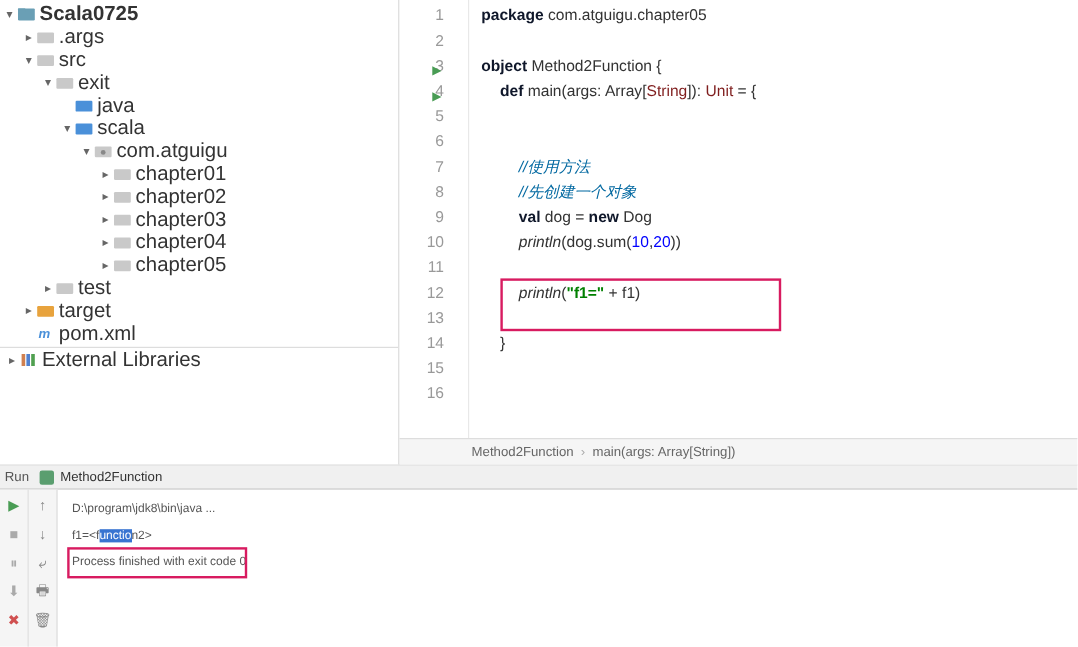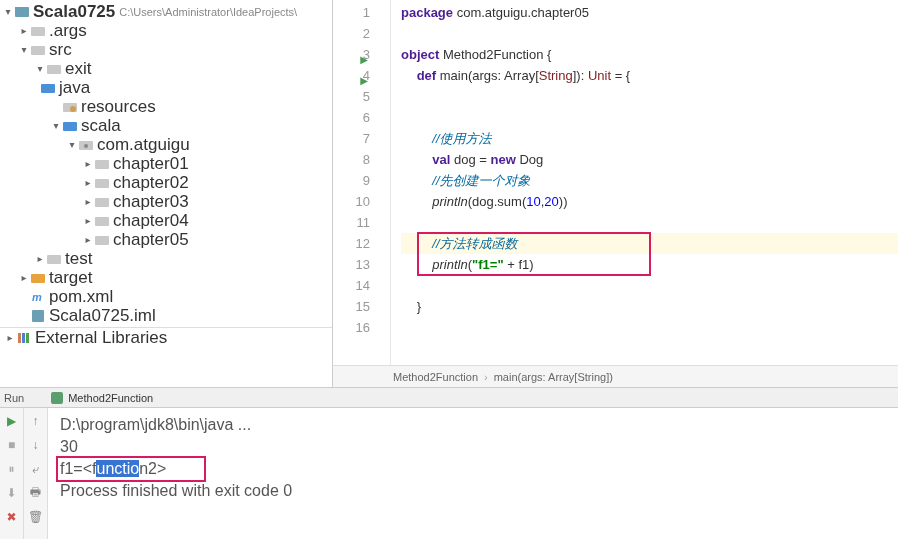--- a/index.html
+++ b/index.html
@@ -14,37 +14,37 @@
 .node-label { font-size: 17px; }
 .bold { font-weight: bold; }
 .dim { color: #888; font-size: 11px; }
 .editor { flex: 1; display: flex; flex-direction: column; background: #fff; }
 .code-area { flex: 1; display: flex; font-family: 'Consolas', monospace; font-size: 13px; position: relative; }
 .gutter { width: 58px; background: #fff; border-right: 1px solid #e8e8e8; text-align: right; color: #999; padding-right: 20px; line-height: 21px; padding-top: 2px; position: relative; }
 .gutter .gline { height: 21px; position: relative; }
 .run-mark { position: absolute; right: 2px; top: 5px; color: #499c54; font-size: 10px; }
 .code-body { flex: 1; padding-left: 10px; padding-top: 2px; line-height: 21px; position: relative; }
 .code-line { height: 21px; white-space: pre; font-family: 'Consolas', monospace; }
-.kw { color: #4c1d95; font-weight: bold; }
+.kw { color: #0f172a; font-weight: bold; }
 .str { color: #008000; font-weight: bold; }
 .cls { color: #7f1d1d; }
 .num { color: #0000ff; }
 .cmt { color: #0369a1; font-style: italic; }
 .fn { font-style: italic; }
 .highlight-box { position: absolute; border: 2px solid #d81b60; pointer-events: none; }
 .breadcrumb { height: 22px; background: #f5f5f5; border-top: 1px solid #ddd; display: flex; align-items: center; padding-left: 60px; font-size: 11px; color: #666; }
 .breadcrumb .sep { margin: 0 6px; color: #aaa; }
 .run-panel { flex: 1; display: flex; flex-direction: column; }
 .run-header { height: 20px; background: #f0f0f0; border-bottom: 1px solid #ccc; display: flex; align-items: center; padding-left: 4px; font-size: 11px; }
 .run-header .tab-icon { width: 14px; height: 14px; margin-right: 4px; }
 .run-body { flex: 1; display: flex; }
 .run-toolbar-left { width: 24px; background: #f5f5f5; border-right: 1px solid #ddd; display: flex; flex-direction: column; align-items: center; padding-top: 4px; gap: 6px; }
 .run-toolbar-left2 { width: 24px; background: #f5f5f5; border-right: 1px solid #ddd; display: flex; flex-direction: column; align-items: center; padding-top: 4px; gap: 6px; }
 .tool-btn { width: 18px; height: 18px; display: flex; align-items: center; justify-content: center; cursor: pointer; color: #666; }
-.console { flex: 1; font-family: 'Consolas', monospace; font-size: 16px; color: #555; padding: 6px 12px; line-height: 22px; position: relative; }
+.console { flex: 1; font-family: 'Consolas', monospace; font-size: 10px; color: #555; padding: 6px 12px; line-height: 22px; position: relative; }
 .console .cline { white-space: pre; }
 .sel { background: #3874d1; color: #fff; }
 .hl-line { background: #fffae3; }
 .ext-lib { border-top: 1px solid #ddd; padding: 2px 0 2px 4px; display: flex; align-items: center; height: 20px; }
 </style>
 </head>
 <body>
 
 <div class="container">
   <div class="top">
@@ -52,21 +52,20 @@
       <div class="tree">
         <div class="tree-row" style="padding-left:2px">
           <span class="arrow">▾</span>
           <span class="icon">
               <svg viewBox="0 0 16 16">
                 <rect x="1" y="3" width="14" height="10" fill="#6a9fb5" rx="1"></rect>
                 <rect x="1" y="3" width="6" height="3" fill="#6a9fb5"></rect>
               </svg>
             </span>
           <span class="node-label bold">Scala0725</span>
-          <span class="node-label dim" style="margin-left:4px">C:\Users\Administrator\IdeaProjects\</span>
         </div>
         <div class="tree-row" style="padding-left:18px">
           <span class="arrow">▸</span>
           <span class="icon">
               <svg viewBox="0 0 16 16">
                 <rect x="1" y="4" width="14" height="9" fill="#c9c9c9" rx="1"></rect>
               </svg>
             </span>
           <span class="node-label">.args</span>
         </div>
@@ -81,37 +80,28 @@
         </div>
         <div class="tree-row" style="padding-left:34px">
           <span class="arrow">▾</span>
           <span class="icon">
               <svg viewBox="0 0 16 16">
                 <rect x="1" y="4" width="14" height="9" fill="#c9c9c9" rx="1"></rect>
               </svg>
             </span>
           <span class="node-label">exit</span>
         </div>
-        <div class="tree-row" style="padding-left:40px">
+        <div class="tree-row" style="padding-left:62px">
           <span class="icon">
               <svg viewBox="0 0 16 16">
                 <rect x="1" y="4" width="14" height="9" fill="#4a90d9" rx="1"></rect>
               </svg>
             </span>
           <span class="node-label">java</span>
         </div>
-        <div class="tree-row" style="padding-left:62px">
-          <span class="icon">
-              <svg viewBox="0 0 16 16">
-                <rect x="1" y="4" width="14" height="9" fill="#c9c9c9" rx="1"></rect>
-                <circle cx="11" cy="10" r="3" fill="#d0a050"></circle>
-              </svg>
-            </span>
-          <span class="node-label">resources</span>
-        </div>
         <div class="tree-row" style="padding-left:50px">
           <span class="arrow">▾</span>
           <span class="icon">
               <svg viewBox="0 0 16 16">
                 <rect x="1" y="4" width="14" height="9" fill="#4a90d9" rx="1"></rect>
               </svg>
             </span>
           <span class="node-label">scala</span>
         </div>
         <div class="tree-row" style="padding-left:66px">
@@ -187,28 +177,20 @@
             </span>
           <span class="node-label">target</span>
         </div>
         <div class="tree-row" style="padding-left:30px">
           <span class="icon">
               <svg viewBox="0 0 16 16">
                 <text x="2" y="12" font-size="11" fill="#4a90d9" font-weight="bold" font-style="italic">m</text>
               </svg>
             </span>
           <span class="node-label">pom.xml</span>
-        </div>
-        <div class="tree-row" style="padding-left:30px">
-          <span class="icon">
-              <svg viewBox="0 0 16 16">
-                <rect x="2" y="2" width="12" height="12" fill="#6a9fb5" rx="1"></rect>
-              </svg>
-            </span>
-          <span class="node-label">Scala0725.iml</span>
         </div>
       </div>
       <div class="ext-lib">
         <span class="arrow">▸</span>
         <span class="icon">
             <svg viewBox="0 0 16 16">
               <rect x="2" y="3" width="3" height="10" fill="#d08050"></rect>
               <rect x="6" y="3" width="3" height="10" fill="#5080d0"></rect>
               <rect x="10" y="3" width="3" height="10" fill="#50a050"></rect>
             </svg>
@@ -238,42 +220,41 @@
           <div class="gline">16</div>
         </div>
         <div class="code-body">
           <div class="code-line"><span class="kw">package </span><span>com.atguigu.chapter05</span></div>
           <div class="code-line"></div>
           <div class="code-line"><span class="kw">object</span><span> Method2Function {</span></div>
           <div class="code-line">  <span class="kw">def</span><span> main(args: Array[</span><span class="cls">String</span><span>]): </span><span class="cls">Unit</span><span> = {</span></div>
           <div class="code-line"></div>
           <div class="code-line"></div>
           <div class="code-line">    <span class="cmt">//使用方法</span></div>
+          <div class="code-line">    <span class="cmt">//先创建一个对象</span></div>
           <div class="code-line">    <span class="kw">val</span><span> dog = </span><span class="kw">new</span><span> Dog</span></div>
-          <div class="code-line">    <span class="cmt">//先创建一个对象</span></div>
           <div class="code-line">    <span class="fn">println</span><span>(dog.sum(</span><span class="num">10</span><span>,</span><span class="num">20</span><span>))</span></div>
           <div class="code-line"></div>
-          <div class="code-line hl-line">    <span class="cmt">//方法转成函数</span></div>
           <div class="code-line">    <span class="fn">println</span><span>(</span><span class="str">"f1="</span><span> + f1)</span></div>
           <div class="code-line"></div>
           <div class="code-line">  <span>}</span></div>
           <div class="highlight-box" style="left:26px; top:232px; width:234px; height:44px;"></div>
         </div>
       </div>
       <div class="breadcrumb">
         <span>Method2Function</span>
         <span class="sep">›</span>
         <span>main(args: Array[String])</span>
       </div>
     </div>
   </div>
 
   <div class="run-panel">
     <div class="run-header">
-      <span style="margin-right:26px;color:#555">Run</span>
+      <span style="margin-right:8px;color:#555">Run</span>
       <span class="tab-icon"><svg viewBox="0 0 14 14">
             <rect x="1" y="1" width="12" height="12" fill="#5a9e6f" rx="2"></rect>
           </svg></span>
       <span>Method2Function</span>
     </div>
     <div class="run-body">
       <div class="run-toolbar-left">
         <span class="tool-btn" style="color:#499c54">▶</span>
         <span class="tool-btn" style="color:#aaa">■</span>
         <span class="tool-btn" style="color:#aaa">⏸</span>
@@ -282,21 +263,20 @@
       </div>
       <div class="run-toolbar-left2">
         <span class="tool-btn" style="color:#888">↑</span>
         <span class="tool-btn" style="color:#888">↓</span>
         <span class="tool-btn" style="color:#888">⤶</span>
         <span class="tool-btn" style="color:#888">🖶</span>
         <span class="tool-btn" style="color:#888">🗑</span>
       </div>
       <div class="console">
         <div class="cline">D:\program\jdk8\bin\java ...</div>
-        <div class="cline">30</div>
         <div class="cline"><span>f1=&lt;f</span><span class="sel">unctio</span><span>n2&gt;</span></div>
         <div class="cline"></div>
         <div class="cline">Process finished with exit code 0</div>
         <div class="highlight-box" style="left:8px; top:48px; width:150px; height:26px;"></div>
       </div>
     </div>
   </div>
 </div>
 
 </body></html>

